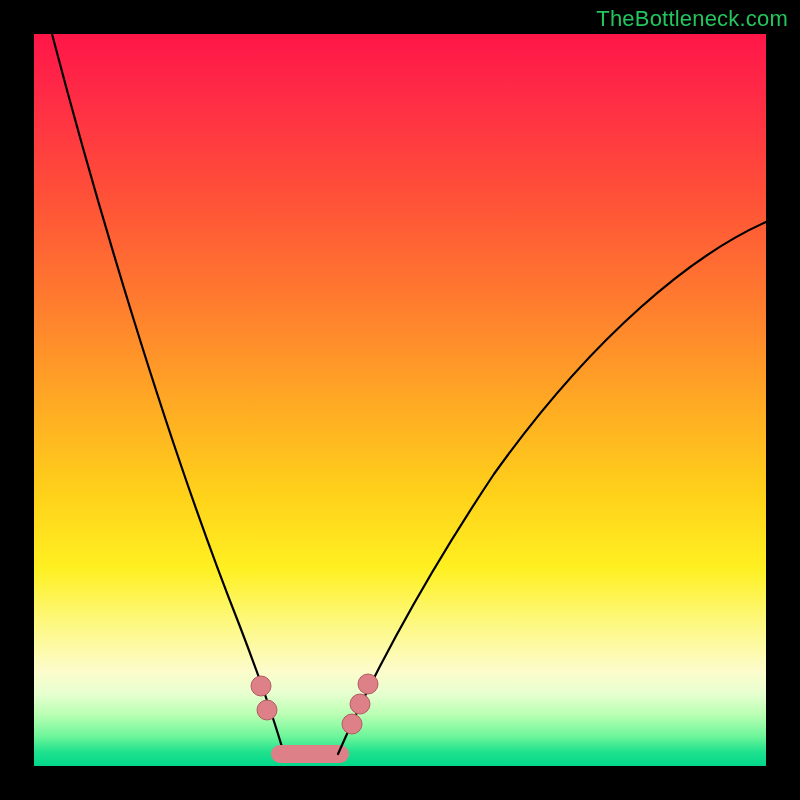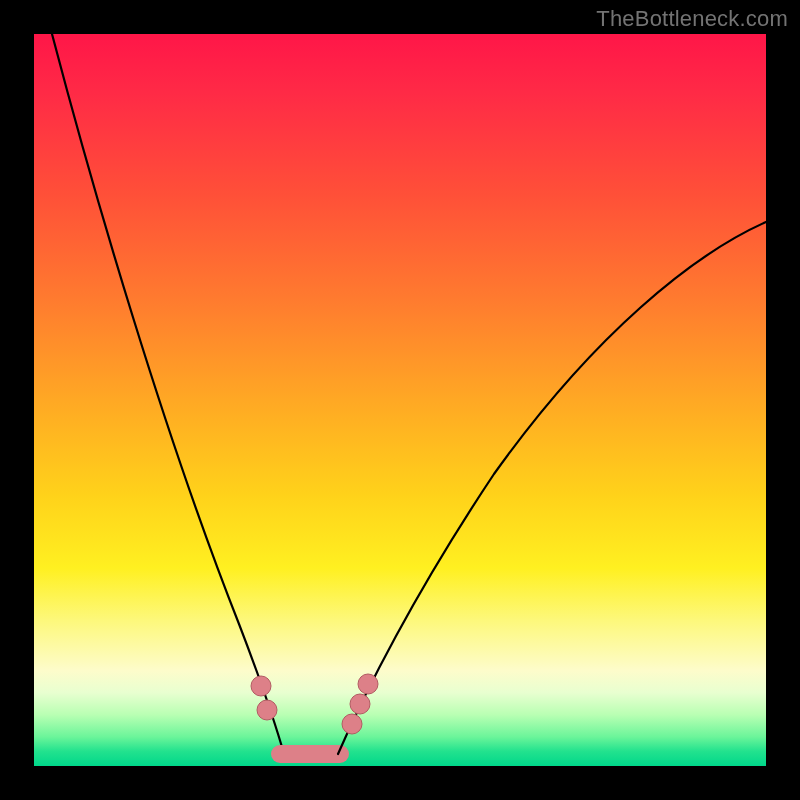--- a/index.html
+++ b/index.html
@@ -39,21 +39,21 @@
       #b9ffb3 93%,
       #6cf59a 96%,
       #22e28e 98%,
       #00d78a 100%
     );
   }
   .watermark {
     position: absolute;
     top: 6px;
     right: 12px;
-    color: #737373;
+    color: #22c55e;
     font-size: 22px;
     letter-spacing: 0.2px;
     font-weight: 500;
     user-select: none;
   }
   svg.curves {
     position: absolute;
     left: 0;
     top: 0;
     width: 732px;

